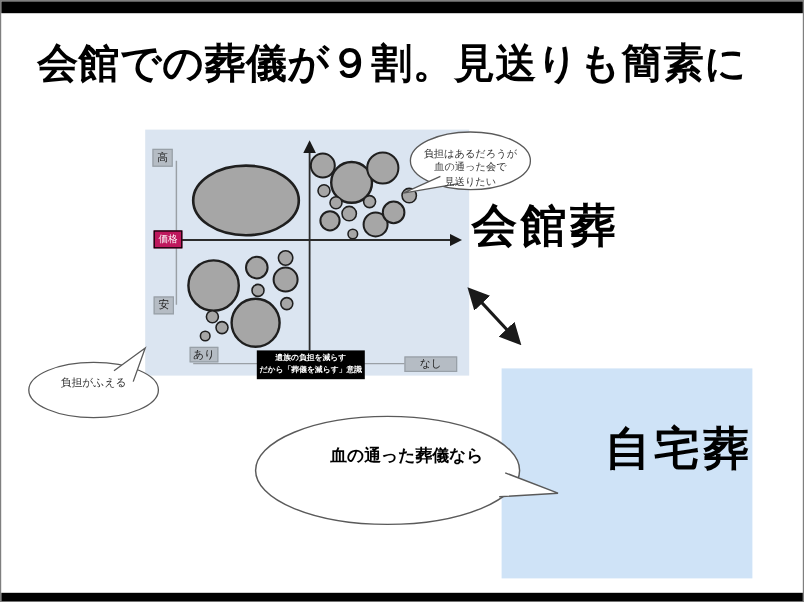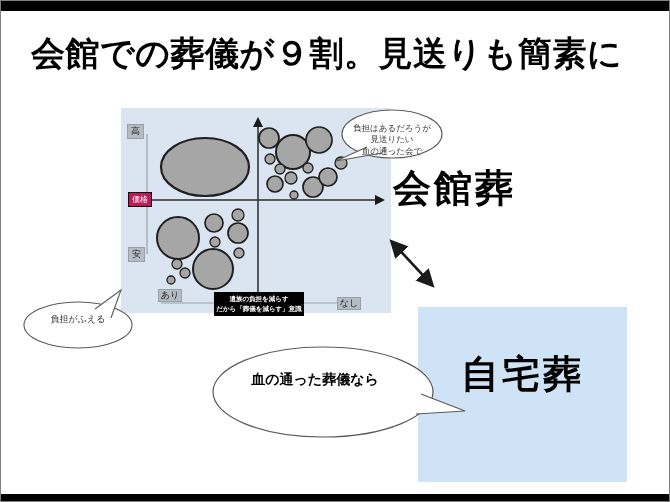--- a/index.html
+++ b/index.html
@@ -24,24 +24,24 @@
   }
   .chip.black{background:#be185d;color:#fff;border:1px solid #000;font-size:8px;}
   .axis-box{
     position:absolute;left:213px;top:291px;width:90px;height:24px;background:#000;color:#fff;
     display:flex;flex-direction:column;align-items:center;justify-content:center;
     font-size:6.5px;line-height:1.6;text-align:center;font-weight:700;
   }
   .callout-text{position:absolute;text-align:center;color:#333;}
   .callout-text.tr{left:331px;top:96px;width:120px;font-size:8.5px;line-height:1.35;margin-top:26px;}
   .callout-text.lf{left:21px;top:312px;width:112px;font-size:9px;line-height:1.55;}
-  .callout-text.bt{left:204px;top:364px;width:220px;font-size:14px;font-weight:700;color:#000;line-height:2.0;}
+  .callout-text.bt{left:228px;top:364px;width:220px;font-size:14px;font-weight:700;color:#000;line-height:2.0;}
   .big-label{position:absolute;font-weight:800;color:#000000;}
   .big-label.hall{left:392px;top:162px;font-size:38px;letter-spacing:3px;}
-  .big-label.home{left:417px;top:348px;width:209px;font-size:38px;letter-spacing:3px;text-align:center;}
+  .big-label.home{left:417px;top:348px;width:209px;font-size:38px;letter-spacing:3px;text-align:right;}
 </style>
 </head>
 <body>
 
 <div class="slide">
 
   <div class="bar top"></div>
   <div class="bar bottom"></div>
 
   <div class="title">会館での葬儀が９割。見送りも簡素に</div>
@@ -103,31 +103,31 @@
     <g>
       <ellipse cx="322" cy="391" rx="110" ry="45" fill="#fff" stroke="#5a5a5a" stroke-width="1.2"></ellipse>
       <path d="M 420 393 L 464 410 L 415 413" fill="#fff" stroke="#5a5a5a" stroke-width="1.2"></path>
     </g>
   </svg>
 
   <div class="chip" style="left:126px;top:123px;width:17px;height:15px;">高</div>
   <div class="chip black" style="left:127px;top:191px;width:24px;height:15px;">価格</div>
   <div class="chip" style="left:127px;top:246px;width:17px;height:15px;">安</div>
   <div class="chip" style="left:157px;top:288px;width:24px;height:13px;">あり</div>
-  <div class="chip" style="left:336px;top:296px;width:24px;height:13px;">なし</div>
+  <div class="chip" style="left:336px;top:296px;width:44px;height:13px;">なし</div>
 
   <div class="axis-box">
     <span>遺族の負担を減らす</span>
     <span>だから「葬儀を減らす」意識</span>
   </div>
 
   <div class="callout-text tr">
     <div>負担はあるだろうが</div>
+    <div>血の通った会で</div>
     <div>見送りたい</div>
-    <div>血の通った会で</div>
   </div>
   <div class="callout-text lf">
     <div>負担がふえる</div>
   </div>
   <div class="callout-text bt">
     <div>血の通った葬儀なら</div>
   </div>
 
   <div class="big-label hall">会館葬</div>
   <div class="big-label home">自宅葬</div>

